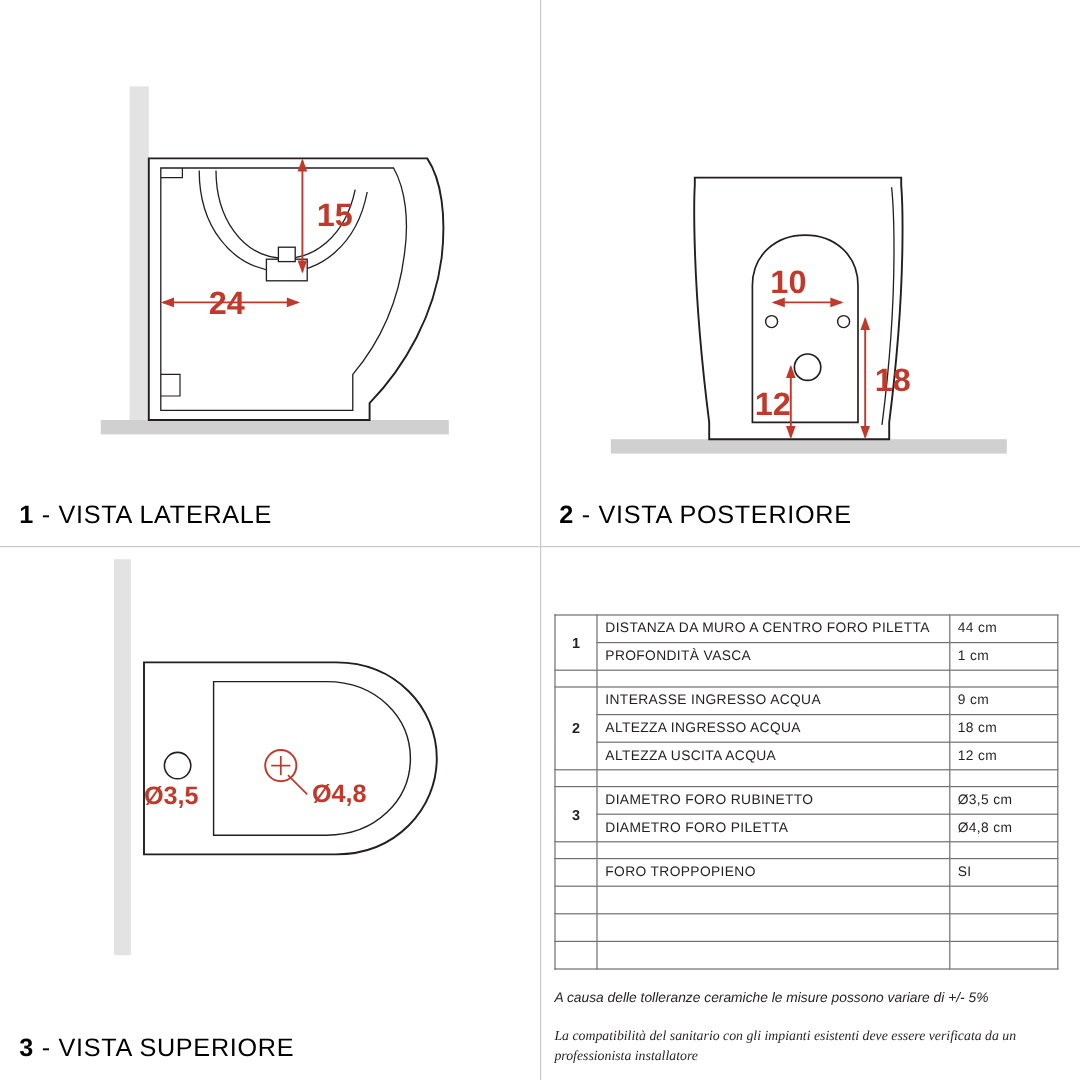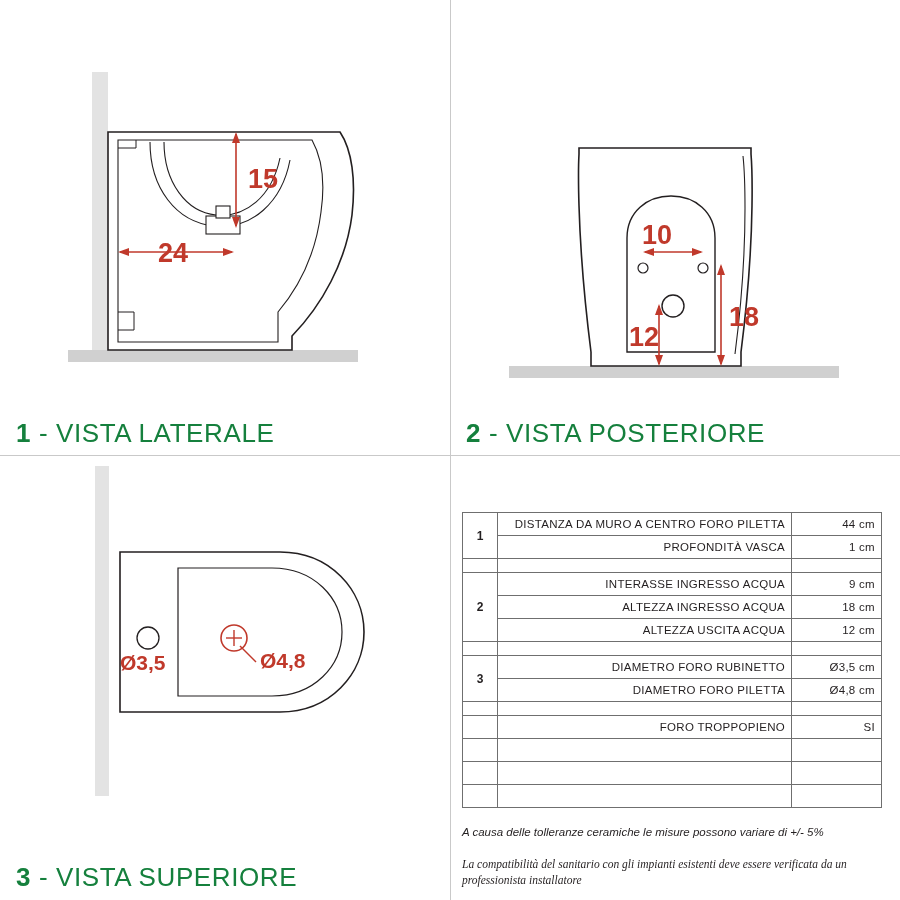--- a/index.html
+++ b/index.html
@@ -32,29 +32,29 @@
     position: absolute;
     left: 450px;
     top: 0;
     width: 1px;
     height: 900px;
     background: #c9c9c9;
   }
   .quad {
     position: absolute;
   }
-  .q1 { left: 0;   top: 0;   width: 450px; height: 455px; }
+  .q1 { left: 16px;   top: 0;   width: 450px; height: 455px; }
   .q2 { left: 451px; top: 16px; width: 449px; height: 455px; }
   .q3 { left: 0;   top: 456px; width: 450px; height: 444px; }
 
   .view-label {
     position: absolute;
-    font-size: 26px;
+    font-size: 21px;
     letter-spacing: 0.6px;
-    color: #15803d;
+    color: #000000;
   }
   .view-label .num {
     font-weight: bold;
   }
   .lbl1 { left: 16px; top: 418px; }
   .lbl2 { left: 466px; top: 418px; text-align: center; }
   .lbl3 { left: 16px; top: 862px; }
 
   svg { display: block; }
 
@@ -68,21 +68,20 @@
     font-size: 11.5px;
     color: #231f20;
   }
   .spec-table td {
     border: 1px solid #6f6f6f;
     padding: 2px 6px;
     height: 18px;
     line-height: 14px;
     vertical-align: middle;
     letter-spacing: 0.3px;
-    text-align: right;
   }
   .spec-table td.grp {
     width: 24px;
     text-align: center;
     font-weight: bold;
     font-size: 12px;
   }
   .spec-table td.desc {
     width: 300px;
   }

